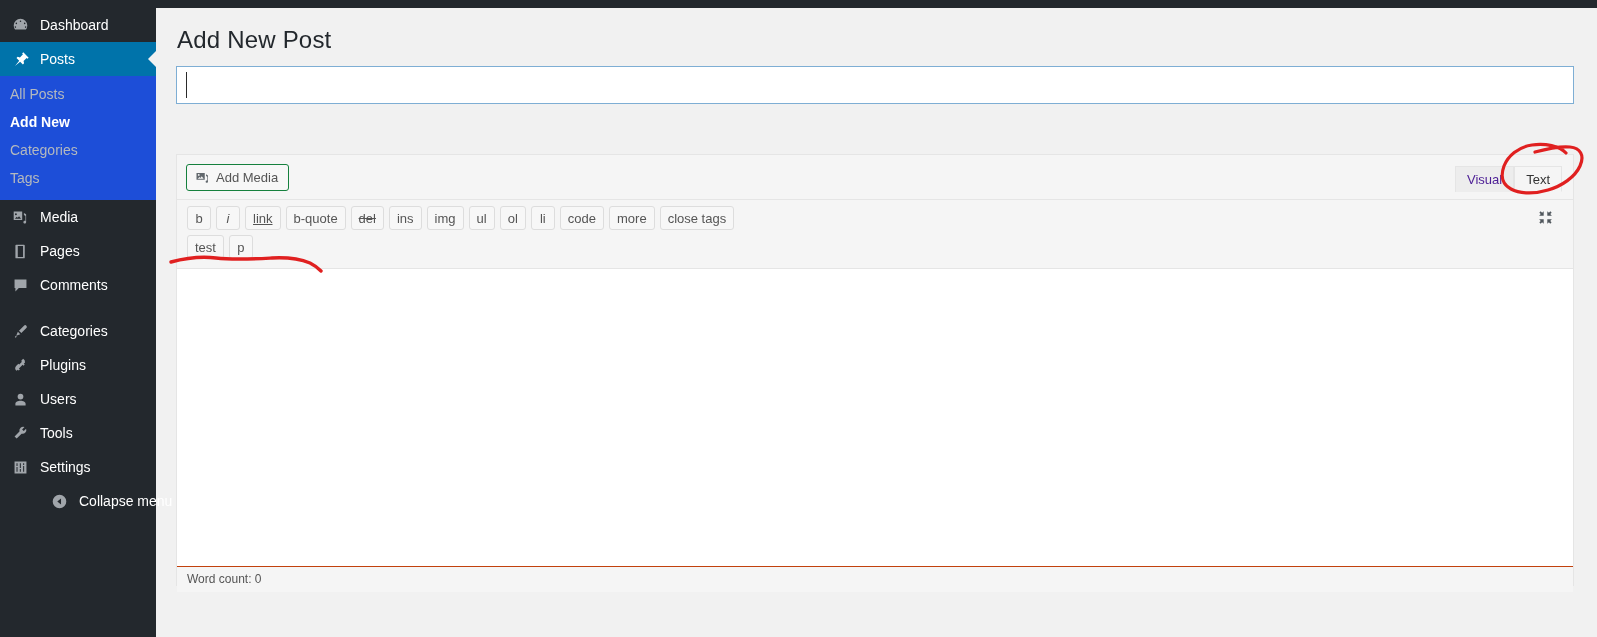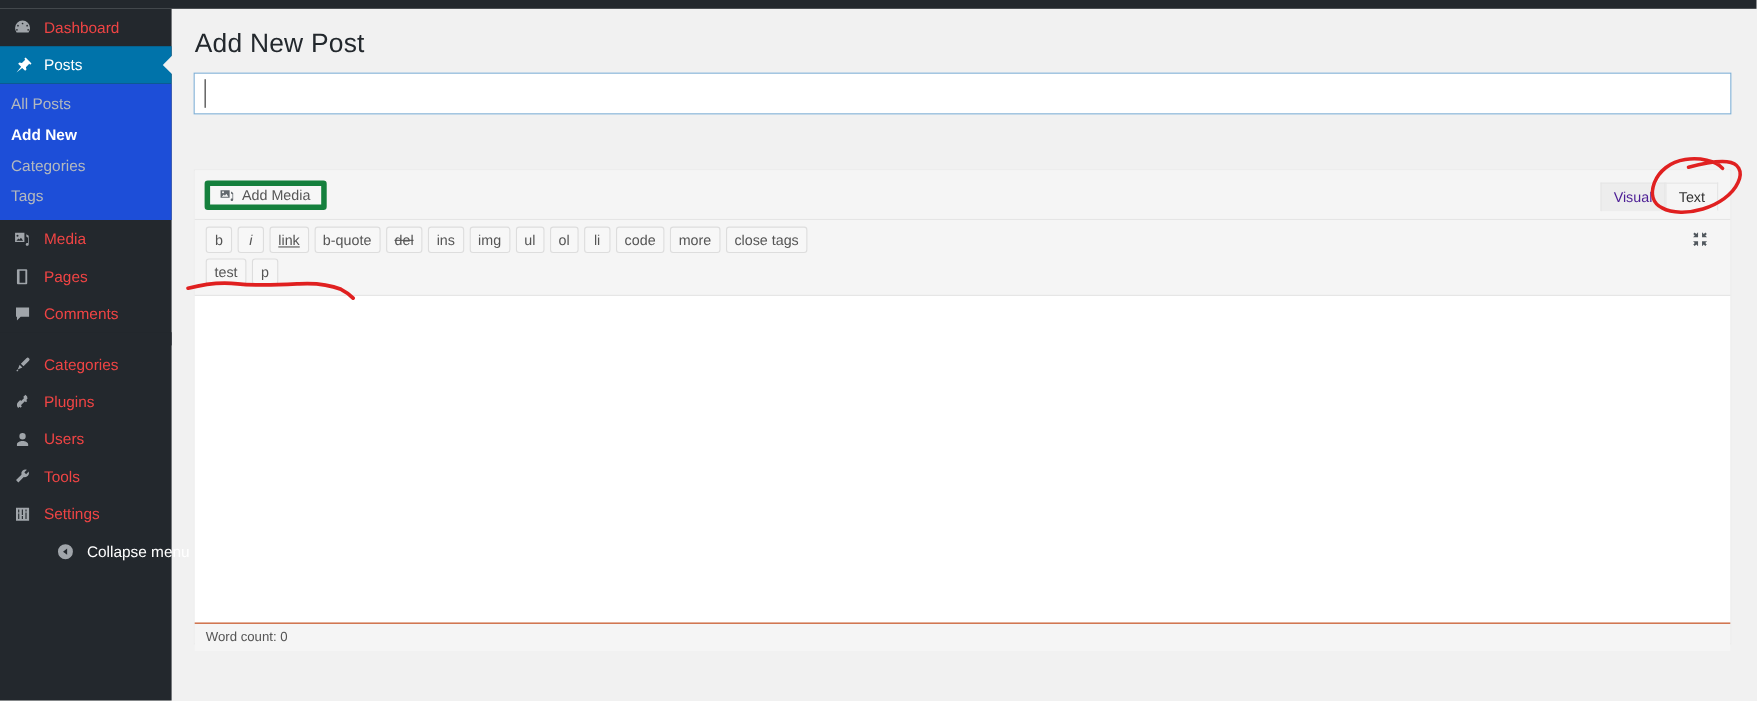--- a/index.html
+++ b/index.html
@@ -22,21 +22,21 @@
   
   .sidebar {
     position: absolute; top: 8px; left: 0; width: 156px; height: 629px;
     background: #23282d;
   }
   .menu-item {
     position: relative;
     display: flex; align-items: center;
     height: 34px;
     padding-left: 10px;
-    color: #ef4444;
+    color: #ffffff;
     font-size: 14px;
     cursor: pointer;
     white-space: nowrap;
   }
   .menu-item .mi-label { margin-left: 10px; }
   .menu-item.current {
     background: #0073aa;
     color: #ffffff;
   }
   .menu-item.current .arrow {
@@ -101,21 +101,21 @@
     height: 45px;
     background: #f5f5f5;
     border-bottom: 1px solid #e5e5e5;
   }
   .btn-add-media {
     position: absolute; left: 9px; top: 9px;
     height: 27px;
     display: inline-flex; align-items: center;
     padding: 0 10px 0 8px;
     background: #f7f7f7;
-    border: 5px solid #15803d;
+    border: 1px solid #15803d;
     border-radius: 3px;
     font-size: 13px;
     color: #555555;
     cursor: pointer;
   }
   .btn-add-media .am-label { margin-left: 6px; }
   .media-icon { color: #62686d; display:inline-flex; }
 
   .tabs { position: absolute; right: 11px; top: 11px; display: flex; }
   .tab {

